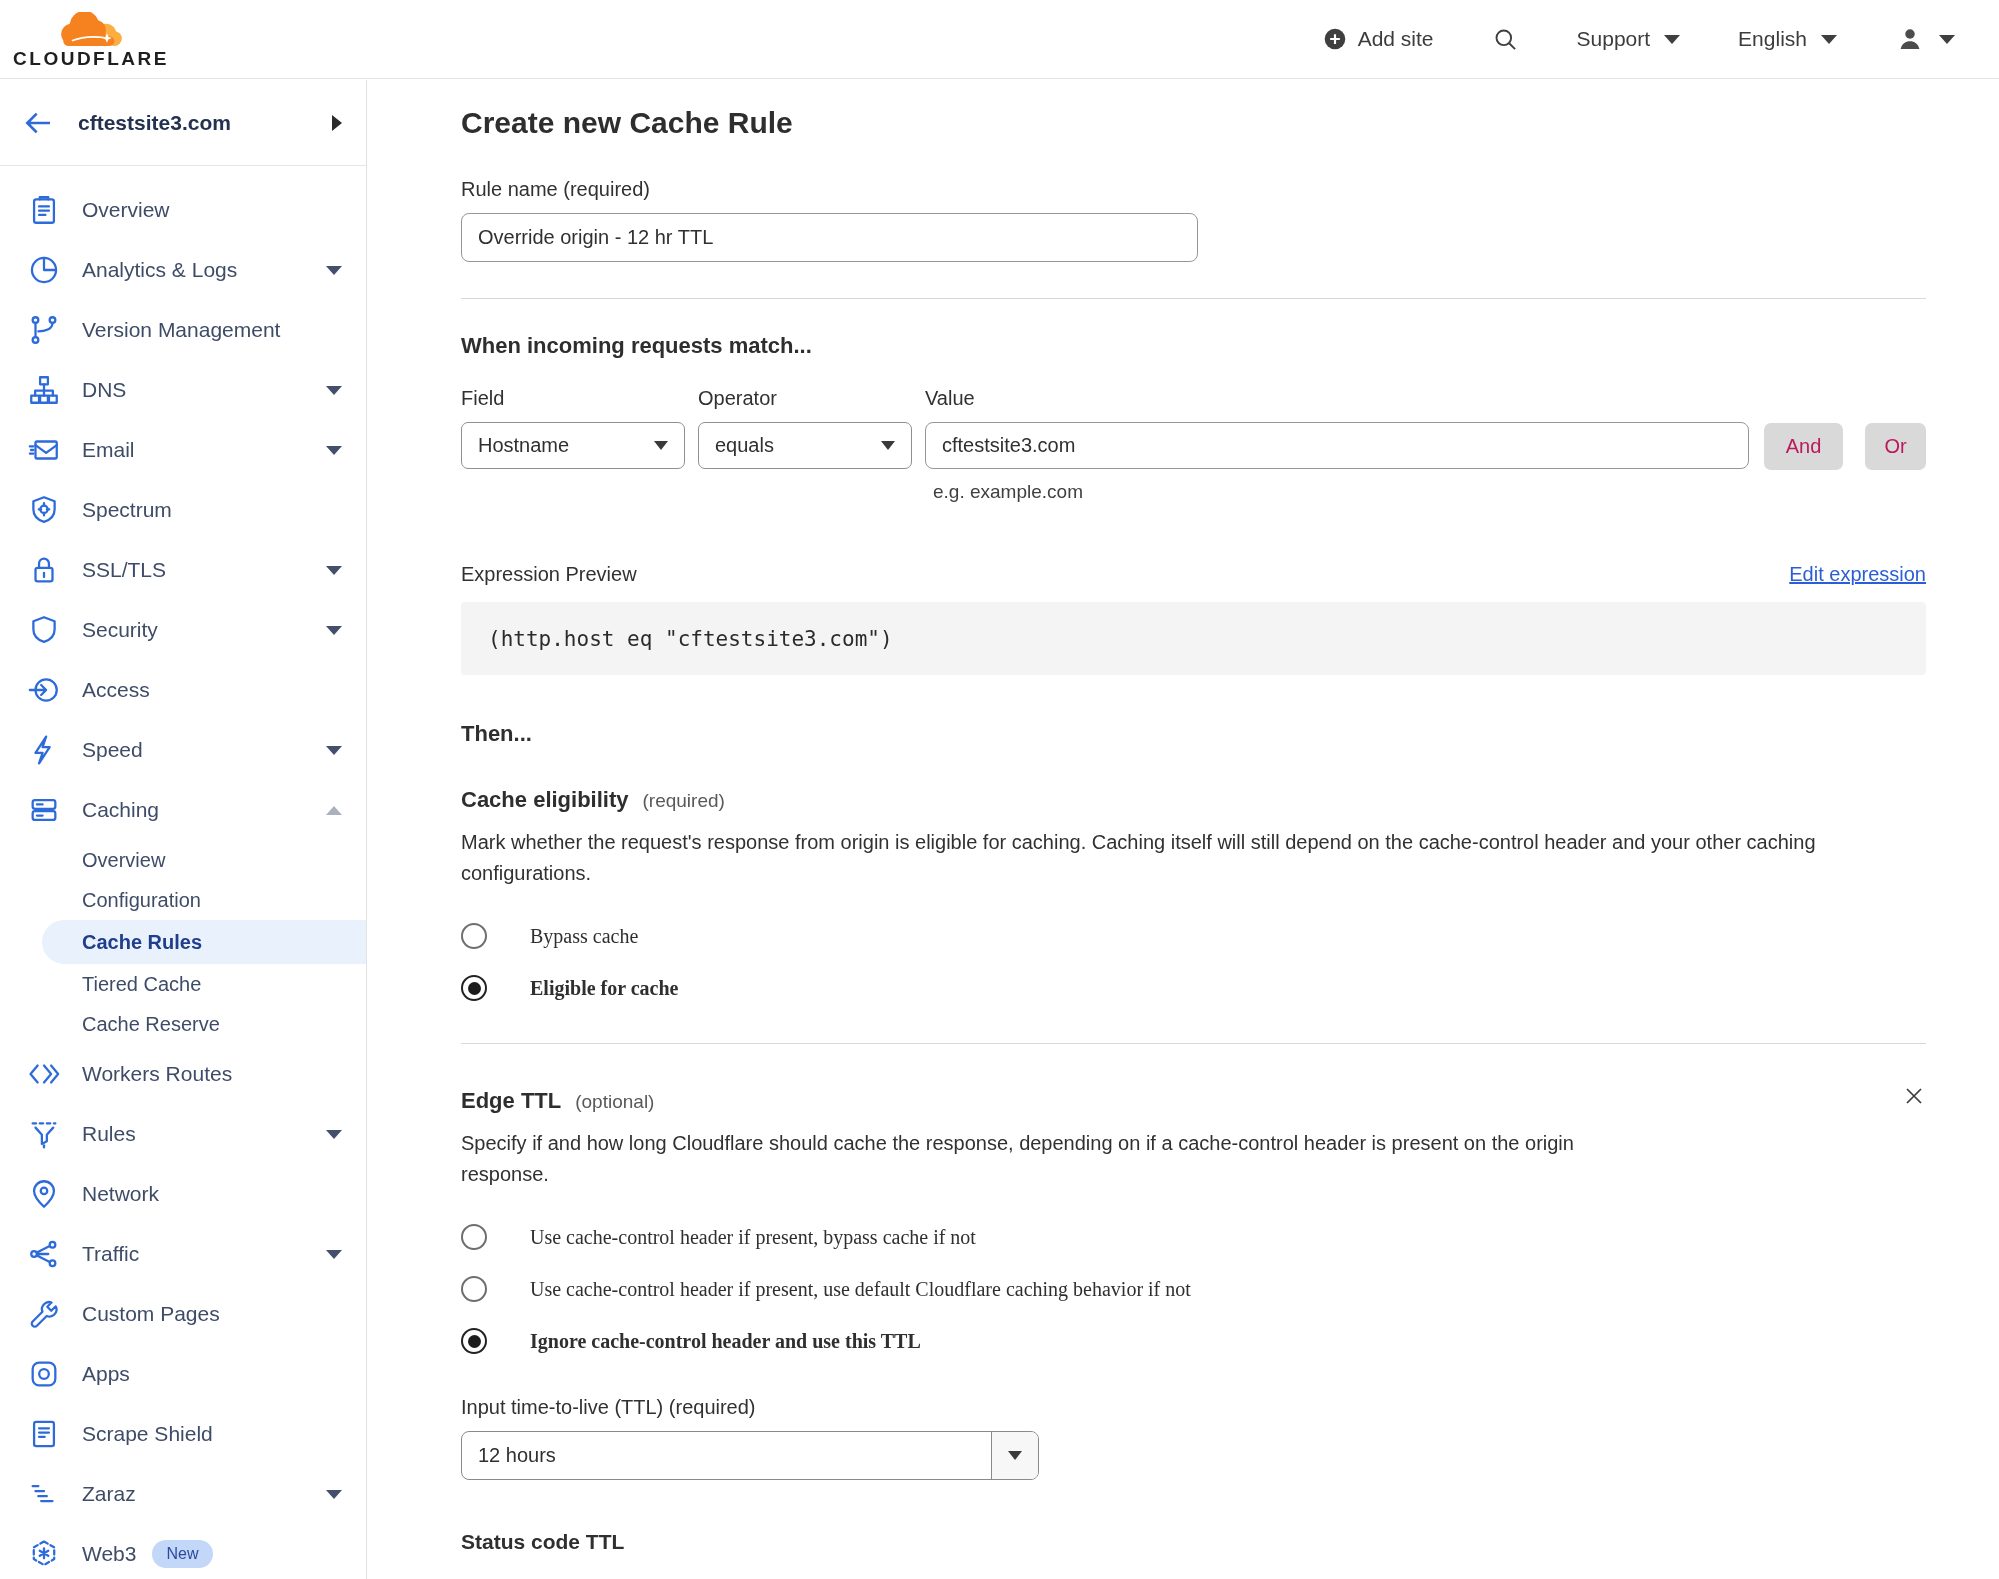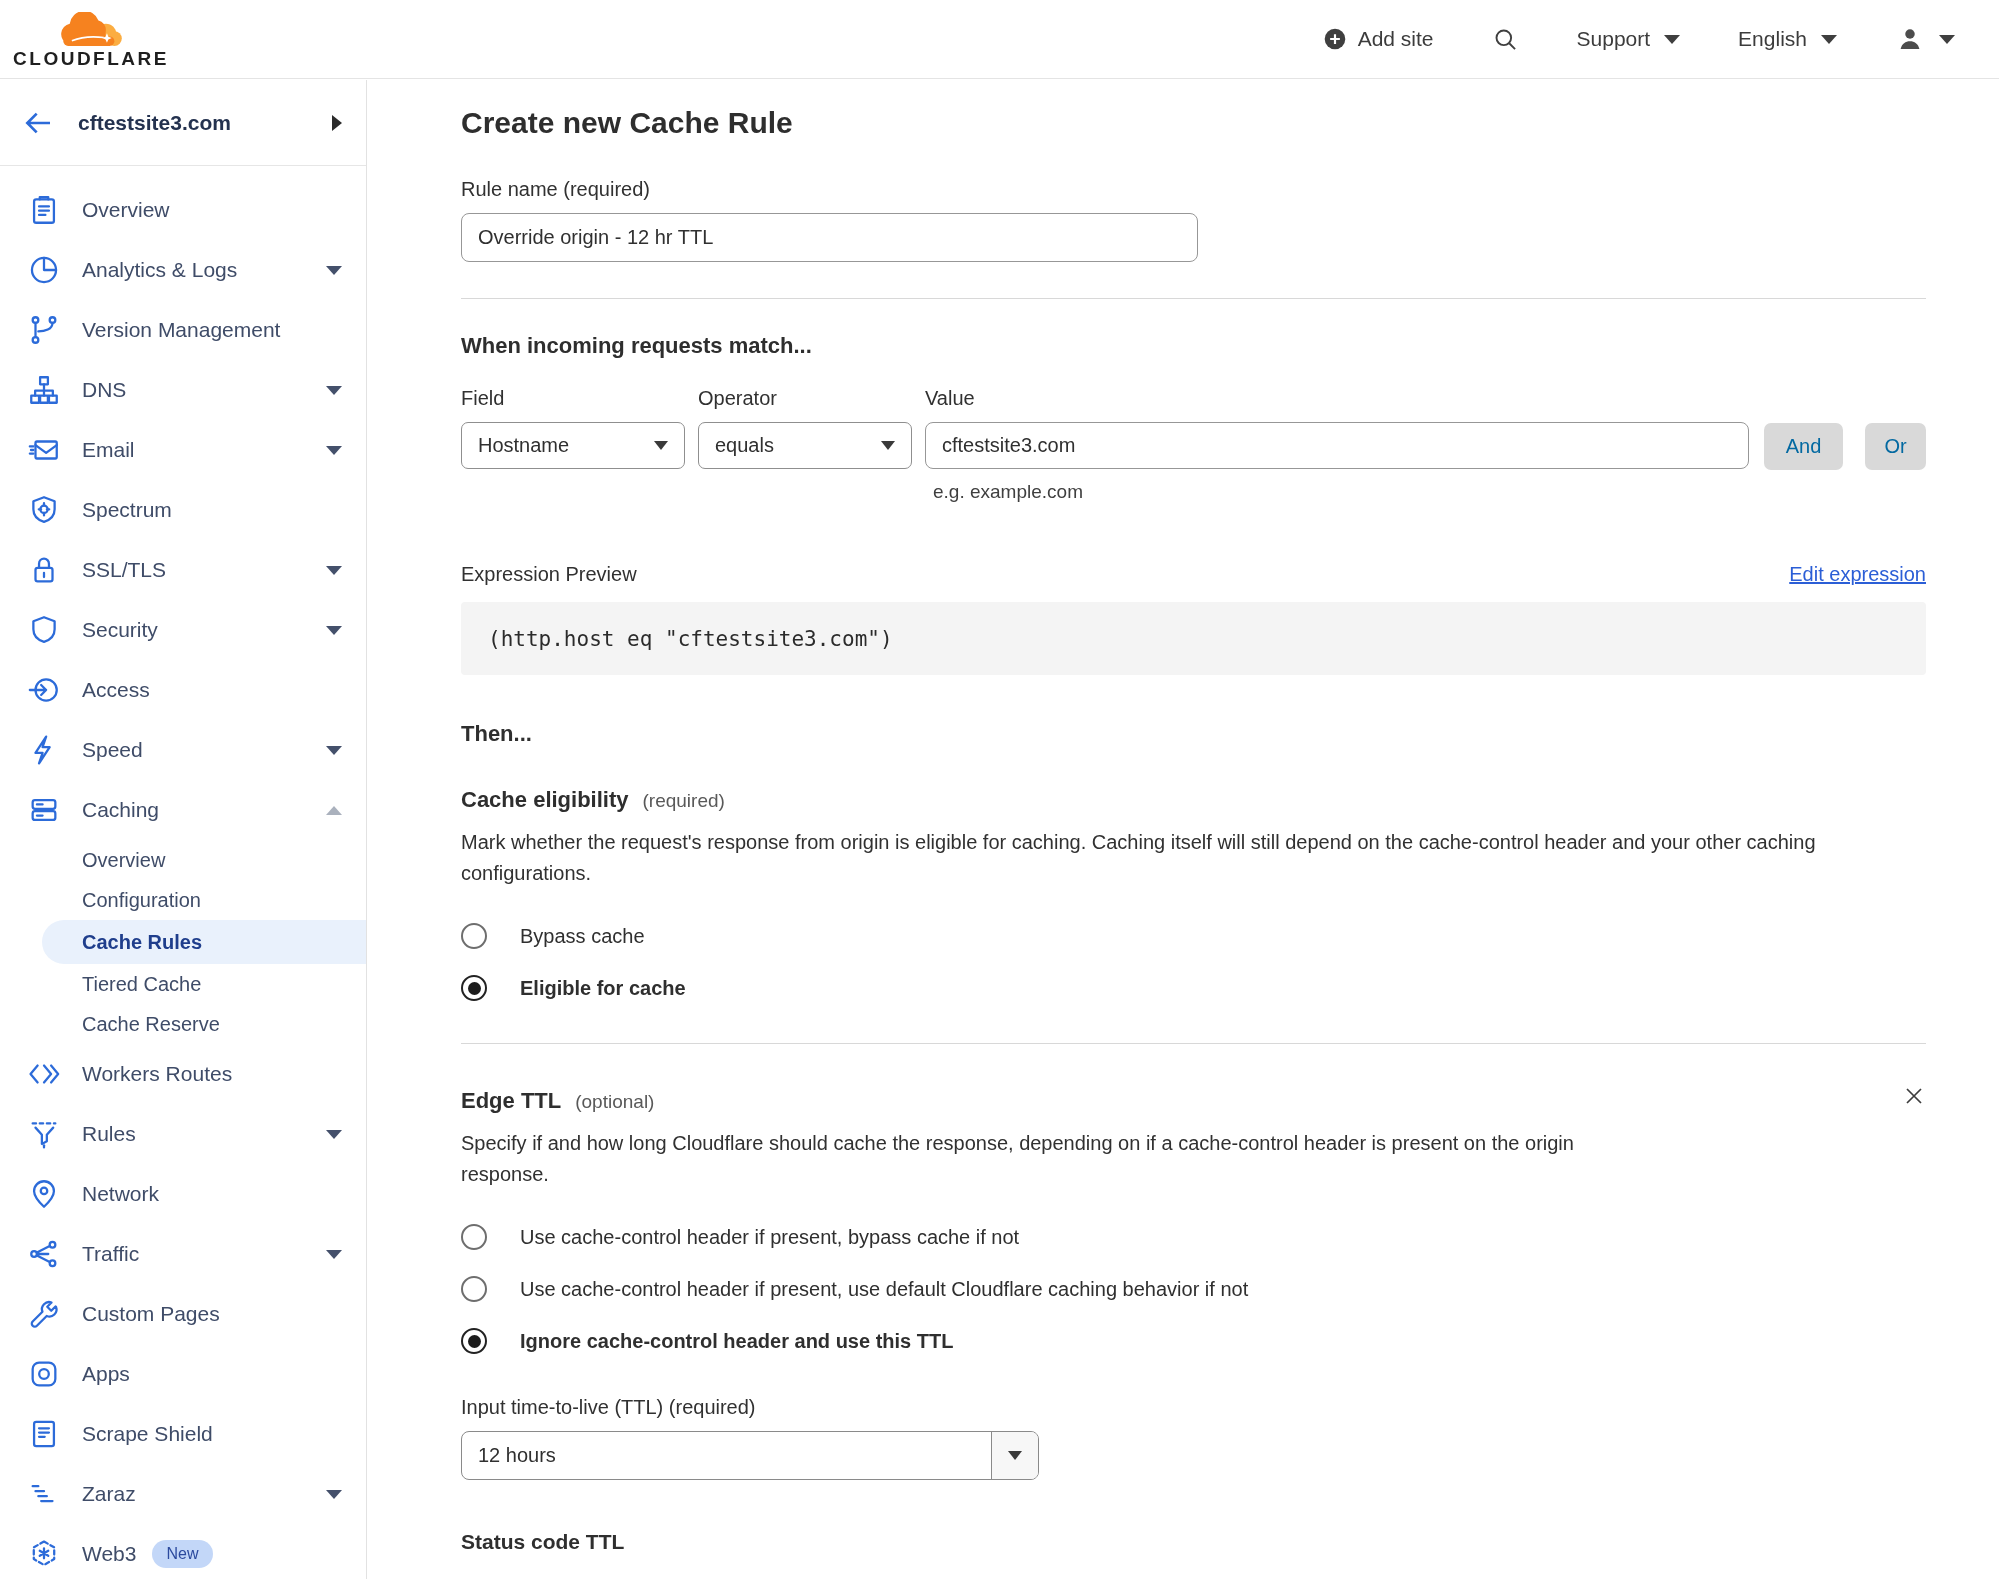--- a/index.html
+++ b/index.html
@@ -61,41 +61,41 @@
     font-size:20px; color:#303030; cursor:pointer; }
   .sel-caret { width:0; height:0; border-left:7px solid transparent; border-right:7px solid transparent;
     border-top:9px solid #3a3a3a; }
   .field-col .select { width:224px; }
   .op-col .select { width:214px; }
   .value-col { flex:1; }
   .value-col .text-input { width:100%; height:47px; }
   .eg { font-size:19px; color:#3f3f3f; margin-top:12px; padding-left:8px; }
   .btn-group { display:flex; gap:22px; margin-top:36px; }
   .btn-gray { height:47px; background:#d9d9d9; border-radius:7px; border:none;
-    font-size:20px; color:#0369a1; display:flex; align-items:center; justify-content:center; cursor:pointer;
+    font-size:20px; color:#be185d; display:flex; align-items:center; justify-content:center; cursor:pointer;
     font-family:"Liberation Sans", sans-serif; }
   .btn-and { width:79px; margin-left:2px; }
   .btn-or { width:61px; }
 
   .expr-head { display:flex; justify-content:space-between; align-items:baseline; margin-top:60px; }
   .expr-label { font-size:20px; color:#313131; }
   .edit-link { font-size:20px; color:#2b5ed6; text-decoration:underline; cursor:pointer; }
   .code-box { margin-top:16px; background:#f4f4f4; border-radius:4px; height:73px;
     display:flex; align-items:center; padding:0 27px;
     font-family:"DejaVu Sans Mono", monospace; font-size:21px; color:#2b2b2b; }
 
   .then { font-size:22px; font-weight:bold; margin-top:46px; }
   .sec-head { display:flex; align-items:baseline; gap:14px; margin-top:40px; }
   .sec-head h3 { font-size:22px; font-weight:bold; color:#2e2e2e; }
   .sec-req { font-size:19px; color:#595959; }
   .desc { font-size:20px; color:#313131; line-height:1.55; margin-top:14px; }
   .desc.narrow { max-width:1200px; }
   .close-x { margin-left:auto; cursor:pointer; display:flex; align-items:center; }
 
-  .radio-row { display:flex; align-items:center; gap:33px; margin-top:26px; cursor:pointer; }
+  .radio-row { display:flex; align-items:center; gap:43px; margin-top:26px; cursor:pointer;font-family:Liberation Serif, serif; }
   .radio-row.first { margin-top:34px; }
   .radio { width:26px; height:26px; border:2px solid #6e6e6e; border-radius:50%;
     flex:0 0 auto; position:relative; background:#fff; }
   .radio.checked { border-color:#222; }
   .radio.checked::after { content:""; position:absolute; left:50%; top:50%;
     width:13px; height:13px; margin:-6.5px 0 0 -6.5px; border-radius:50%; background:#1c1c1c; }
   .radio-label { font-size:20px; color:#2f2f2f; }
   .radio-row.checked .radio-label { font-weight:bold; }
 
   .ttl-label { margin-top:42px; }

